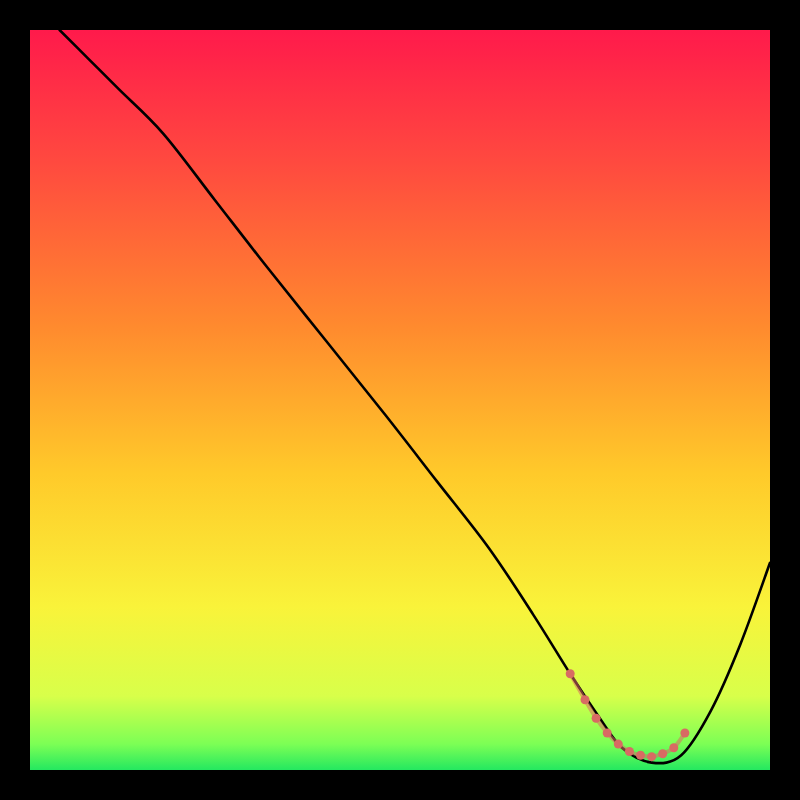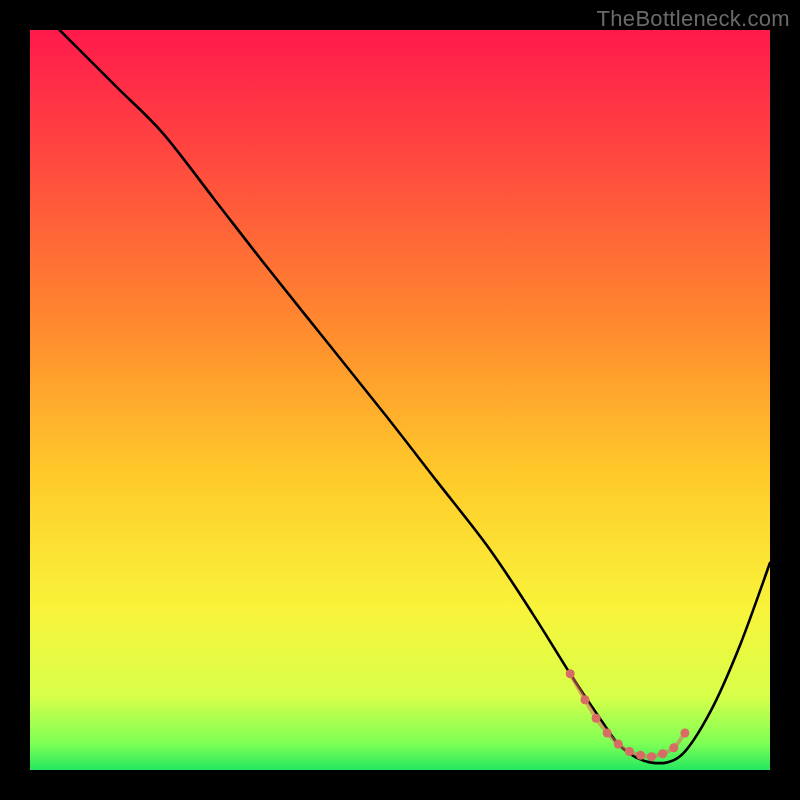--- a/index.html
+++ b/index.html
@@ -35,21 +35,20 @@
     height: 740px;
   }
   svg {
     display: block;
   }
 </style>
 </head>
 <body>
 <div class="frame">
 
-  <div class="watermark">TheBottleneck.com</div>
 
   <div class="plot">
     <svg id="chart-svg" width="740" height="740" viewBox="0 0 740 740">
         <defs>
           <linearGradient id="bg-grad" x1="0" y1="0" x2="0" y2="1">
             <stop offset="0%" stop-color="#ff1a4b"></stop>
             <stop offset="18%" stop-color="#ff4a3f"></stop>
             <stop offset="40%" stop-color="#ff8a2e"></stop>
             <stop offset="60%" stop-color="#ffca2a"></stop>
             <stop offset="78%" stop-color="#f9f33a"></stop>

